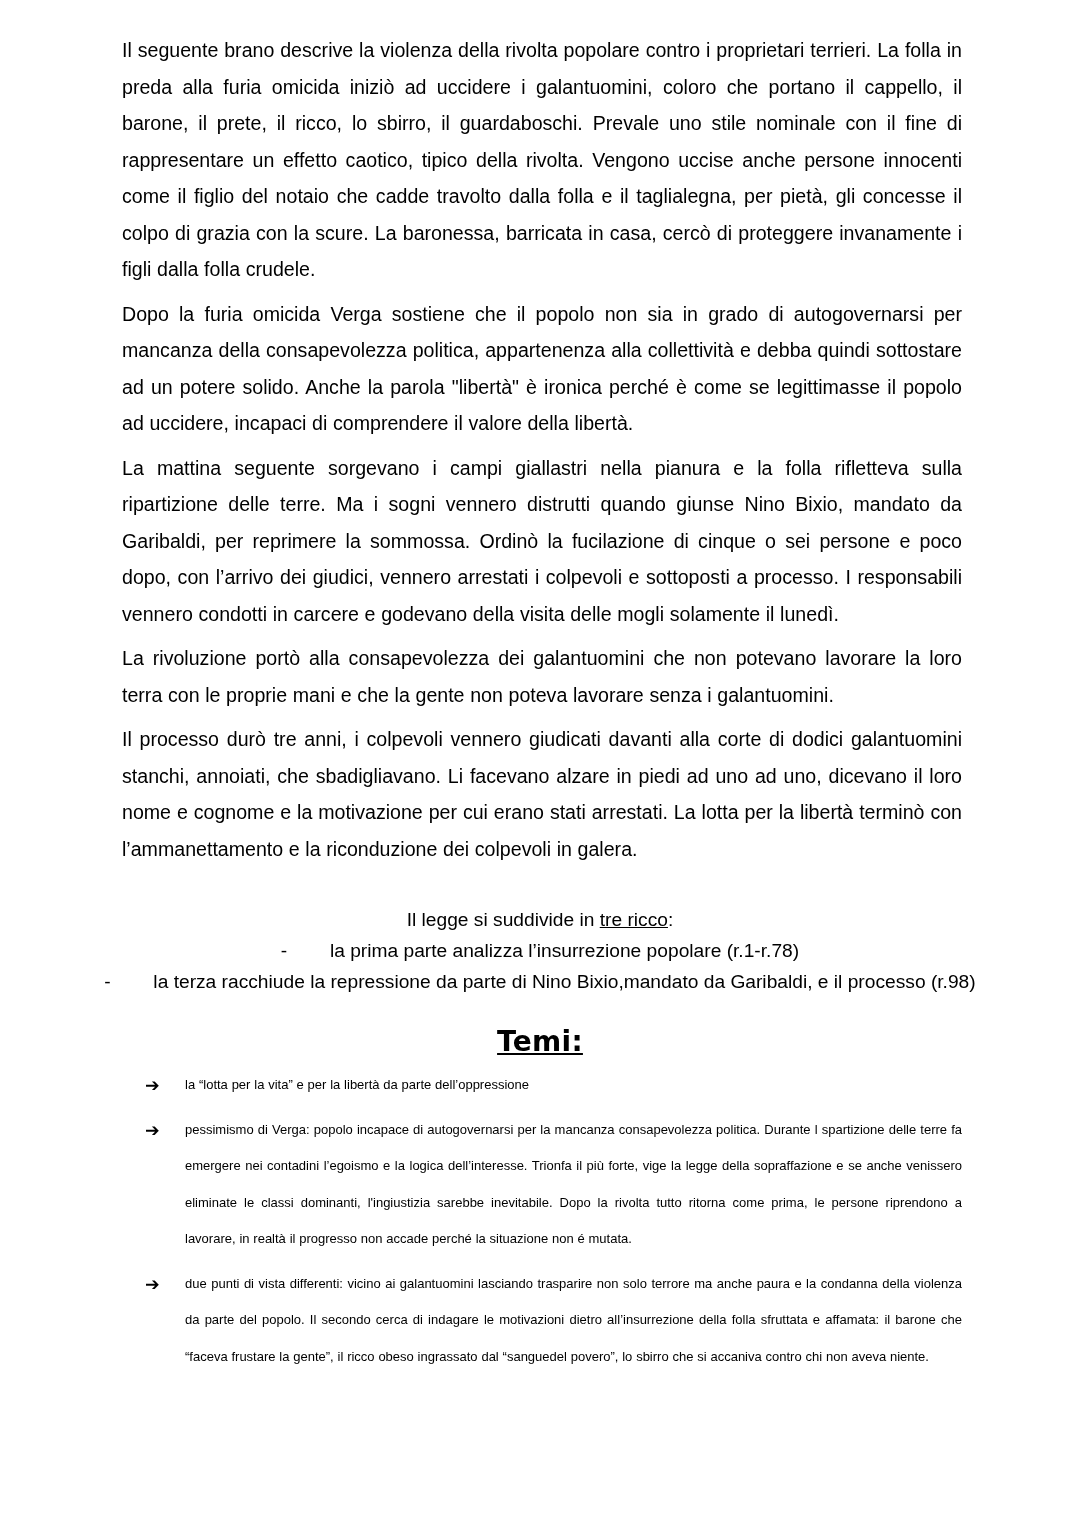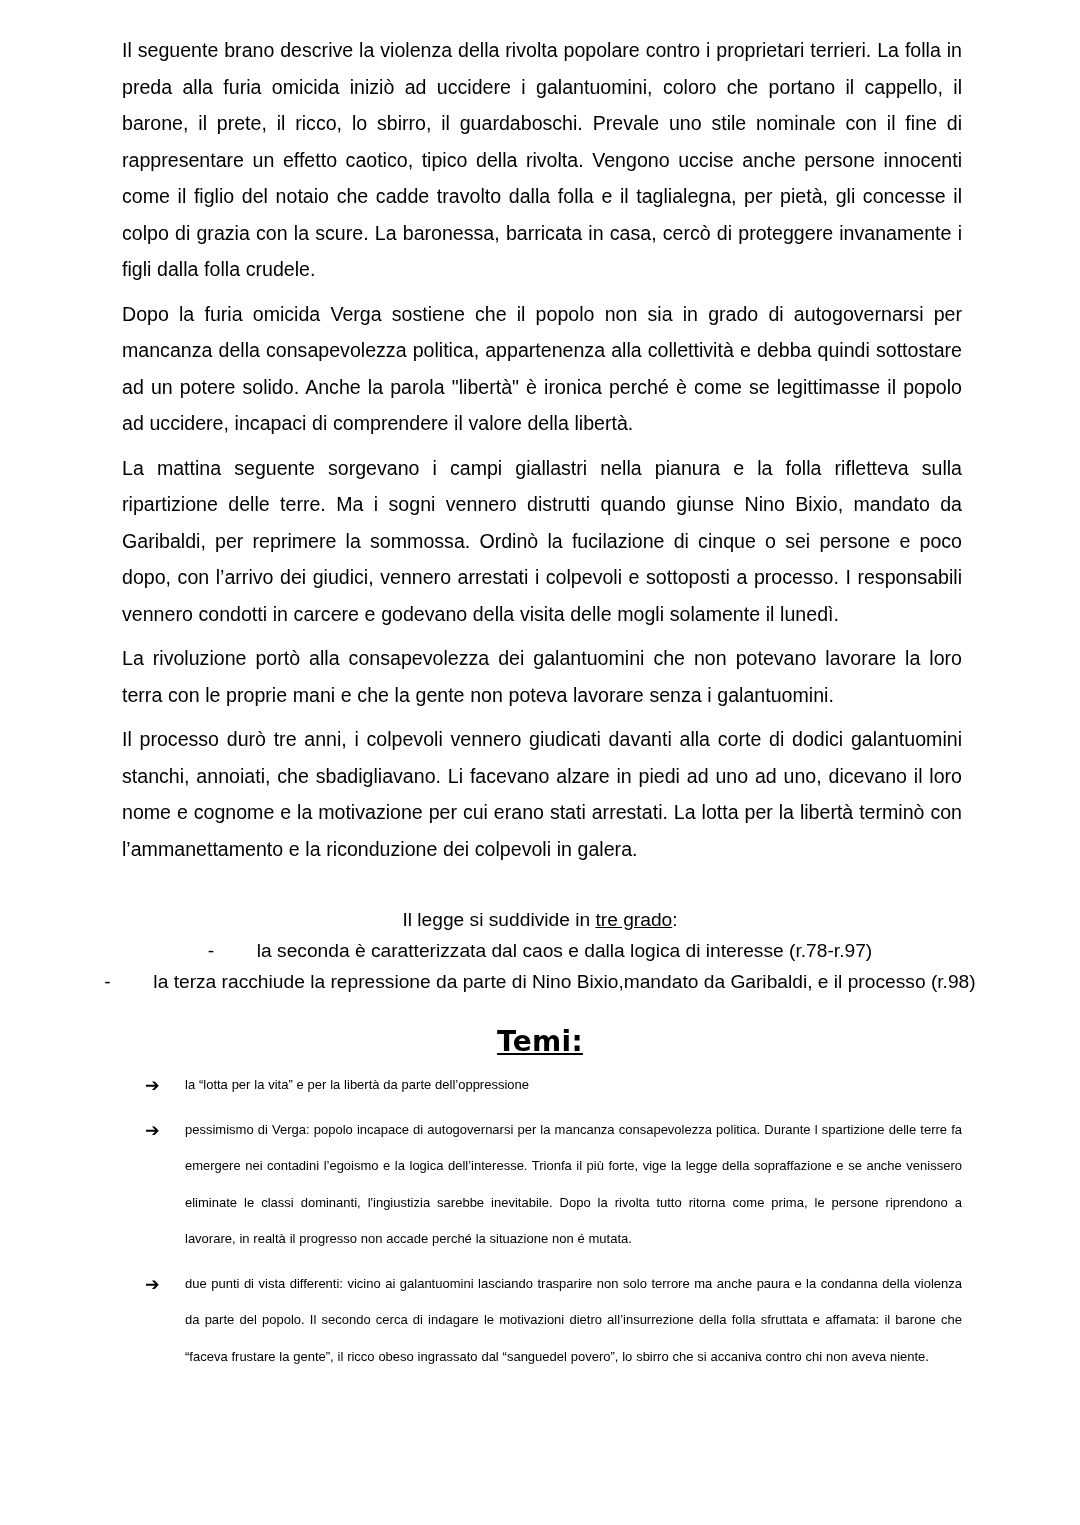--- a/index.html
+++ b/index.html
@@ -104,22 +104,22 @@
 
   <div class="body-block">
     <p class="para first">Il seguente brano descrive la violenza della rivolta popolare contro i proprietari terrieri. La folla in preda alla furia omicida iniziò ad uccidere i galantuomini, coloro che portano il cappello, il barone, il prete, il ricco, lo sbirro, il guardaboschi. Prevale uno stile nominale con il fine di rappresentare un effetto caotico, tipico della rivolta. Vengono uccise anche persone innocenti come il figlio del notaio che cadde travolto dalla folla e il taglialegna, per pietà, gli concesse il colpo di grazia con la scure. La baronessa, barricata in casa, cercò di proteggere invanamente i figli dalla folla crudele.</p>
     <p class="para">Dopo la furia omicida Verga sostiene che il popolo non sia in grado di autogovernarsi per mancanza della consapevolezza politica, appartenenza alla collettività e debba quindi sottostare ad un potere solido. Anche la parola "libertà" è ironica perché è come se legittimasse il popolo ad uccidere, incapaci di comprendere il valore della libertà.</p>
     <p class="para">La mattina seguente sorgevano i campi giallastri nella pianura e la folla rifletteva sulla ripartizione delle terre. Ma i sogni vennero distrutti quando giunse Nino Bixio, mandato da Garibaldi, per reprimere la sommossa. Ordinò la fucilazione di cinque o sei persone e poco dopo, con l’arrivo dei  giudici, vennero arrestati i colpevoli e sottoposti a processo. I responsabili vennero condotti in carcere e godevano della visita delle mogli solamente il lunedì.</p>
     <p class="para">La rivoluzione portò alla consapevolezza dei galantuomini che non potevano lavorare la loro terra con le proprie mani e che la gente non poteva lavorare senza i galantuomini.</p>
     <p class="para">Il processo durò tre anni, i colpevoli vennero giudicati davanti alla corte di dodici galantuomini stanchi, annoiati, che sbadigliavano. Li facevano alzare in piedi ad uno ad uno, dicevano il loro nome e cognome e la motivazione per cui erano stati arrestati. La lotta per la libertà terminò con l’ammanettamento e la riconduzione dei colpevoli in galera.</p>
   </div>
 
   <div class="center-block">
-    <div class="cb-line lead"><span>Il legge si suddivide in </span><span class="u">tre grado</span><span>:</span></div>
-    <div class="cb-line">-        la seconda è caratterizzata dal caos e dalla logica di interesse (r.78-r.97)</div>
+    <div class="cb-line lead"><span>Il legge si suddivide in </span><span class="u">tre ricco</span><span>:</span></div>
+    <div class="cb-line">-        la prima parte analizza l’insurrezione popolare (r.1-r.78)</div>
     <div class="cb-line">-        la terza racchiude la repressione da parte di Nino Bixio,mandato da Garibaldi, e il processo (r.98)</div>
   </div>
 
   <h2 class="temi-heading">Temi:</h2>
 
   <div class="temi-list">
 
     <div class="temi-item">
       <span class="arrow">➔</span>
       <p class="para">la “lotta per la vita” e per la libertà da parte dell’oppressione</p>

